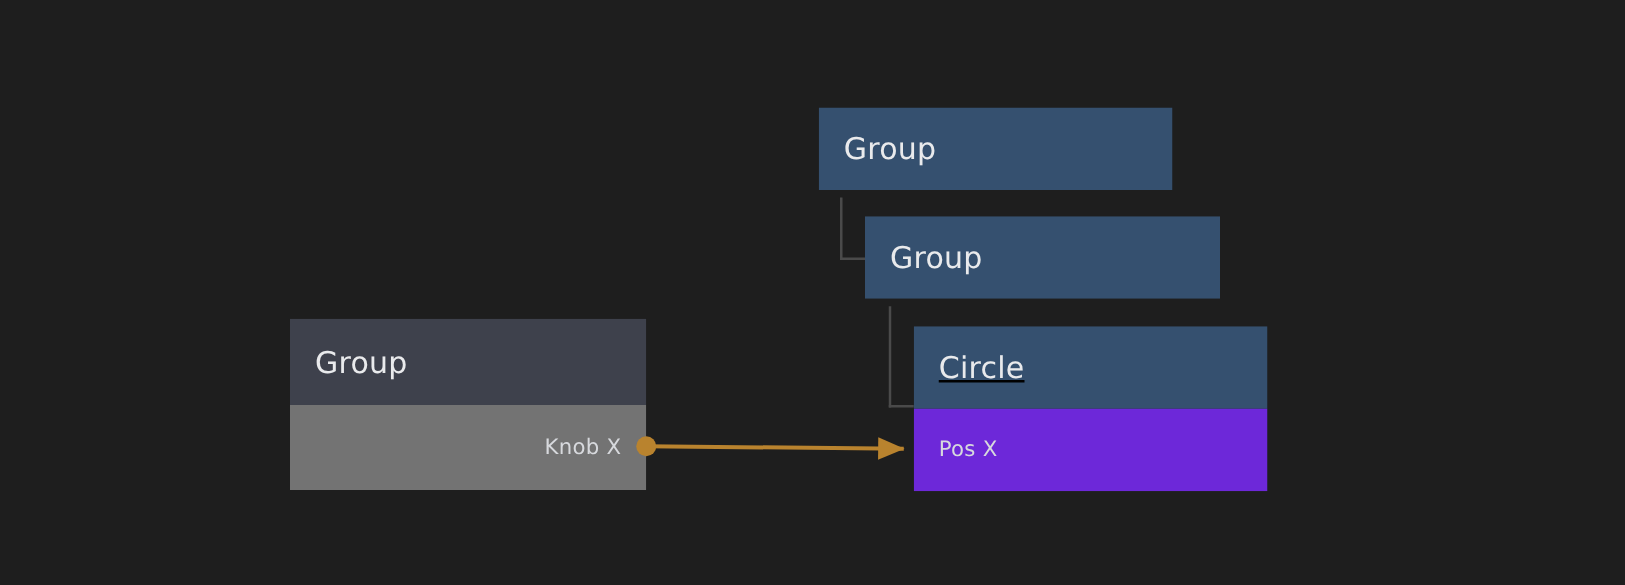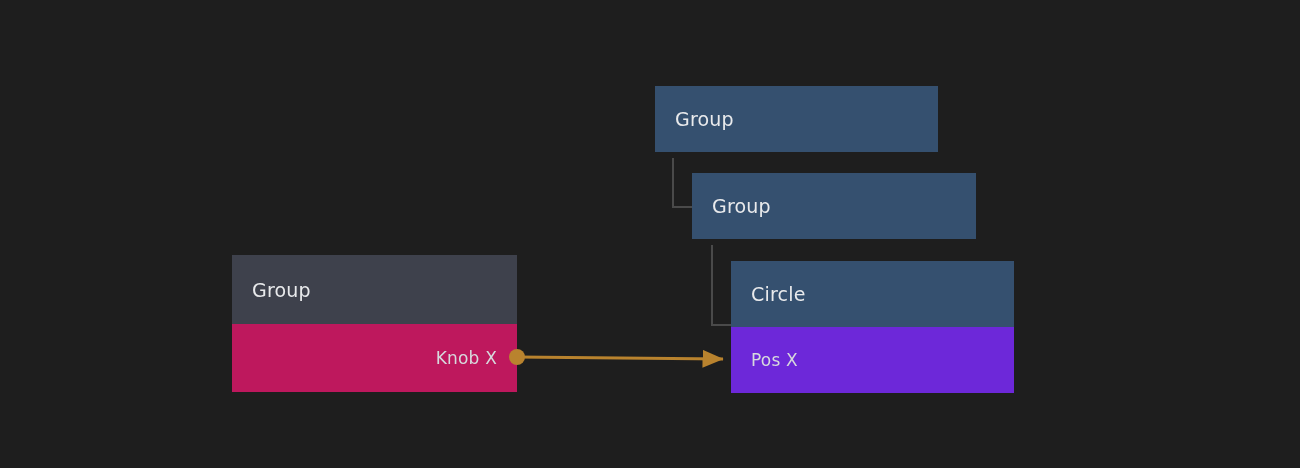--- a/index.html
+++ b/index.html
@@ -24,37 +24,37 @@
   }
   .node-row {
     position: absolute;
     left: 0;
     right: 0;
     display: flex;
     align-items: center;
     box-sizing: border-box;
   }
   .node-title {
-    font-size: 19px;
+    font-size: 24px;
     color: #e9eaec;
     letter-spacing: 0.2px;
     white-space: nowrap;
   }
   .node-port-label {
     font-size: 17px;
     color: #d7d9dd;
     letter-spacing: 0.2px;
     white-space: nowrap;
   }
   
   .node.blue .hdr { background: #35506f; }
   .node.blue .bdy { background: #6d28d9; }
   
   .node.gray .hdr { background: #3e414c; }
-  .node.gray .bdy { background: #be185d; }
+  .node.gray .bdy { background: #737373; }
 
   .pad-left { padding-left: 20px; justify-content: flex-start; }
   .pad-right { padding-right: 20px; justify-content: flex-end; }
 
   .tree-link {
     position: absolute;
     border-left: 2px solid #4a4a4a;
     border-bottom: 2px solid #4a4a4a;
     box-sizing: border-box;
   }
@@ -82,21 +82,21 @@
     </div>
   </div>
 
   <div class="node blue" style="left:692px; top:173px; width:284px; height:66px;">
     <div class="node-row hdr pad-left" style="top:0; height:66px;">
       <span class="node-title">Group</span>
     </div>
   </div>
 
   <div class="node blue" style="left:731px; top:261px; width:283px; height:132px;">
-    <div class="node-row hdr pad-left" style="top:0; height:66px;">
+    <div class="node-row hdr pad-left" style="top:0; height:66px;text-decoration:underline;">
       <span class="node-title">Circle</span>
     </div>
     <div class="node-row bdy pad-left" style="top:66px; height:66px;">
       <span class="node-port-label">Pos X</span>
     </div>
   </div>
 
   <div class="node gray" style="left:232px; top:255px; width:285px; height:137px;">
     <div class="node-row hdr pad-left" style="top:0; height:69px;">
       <span class="node-title">Group</span>

